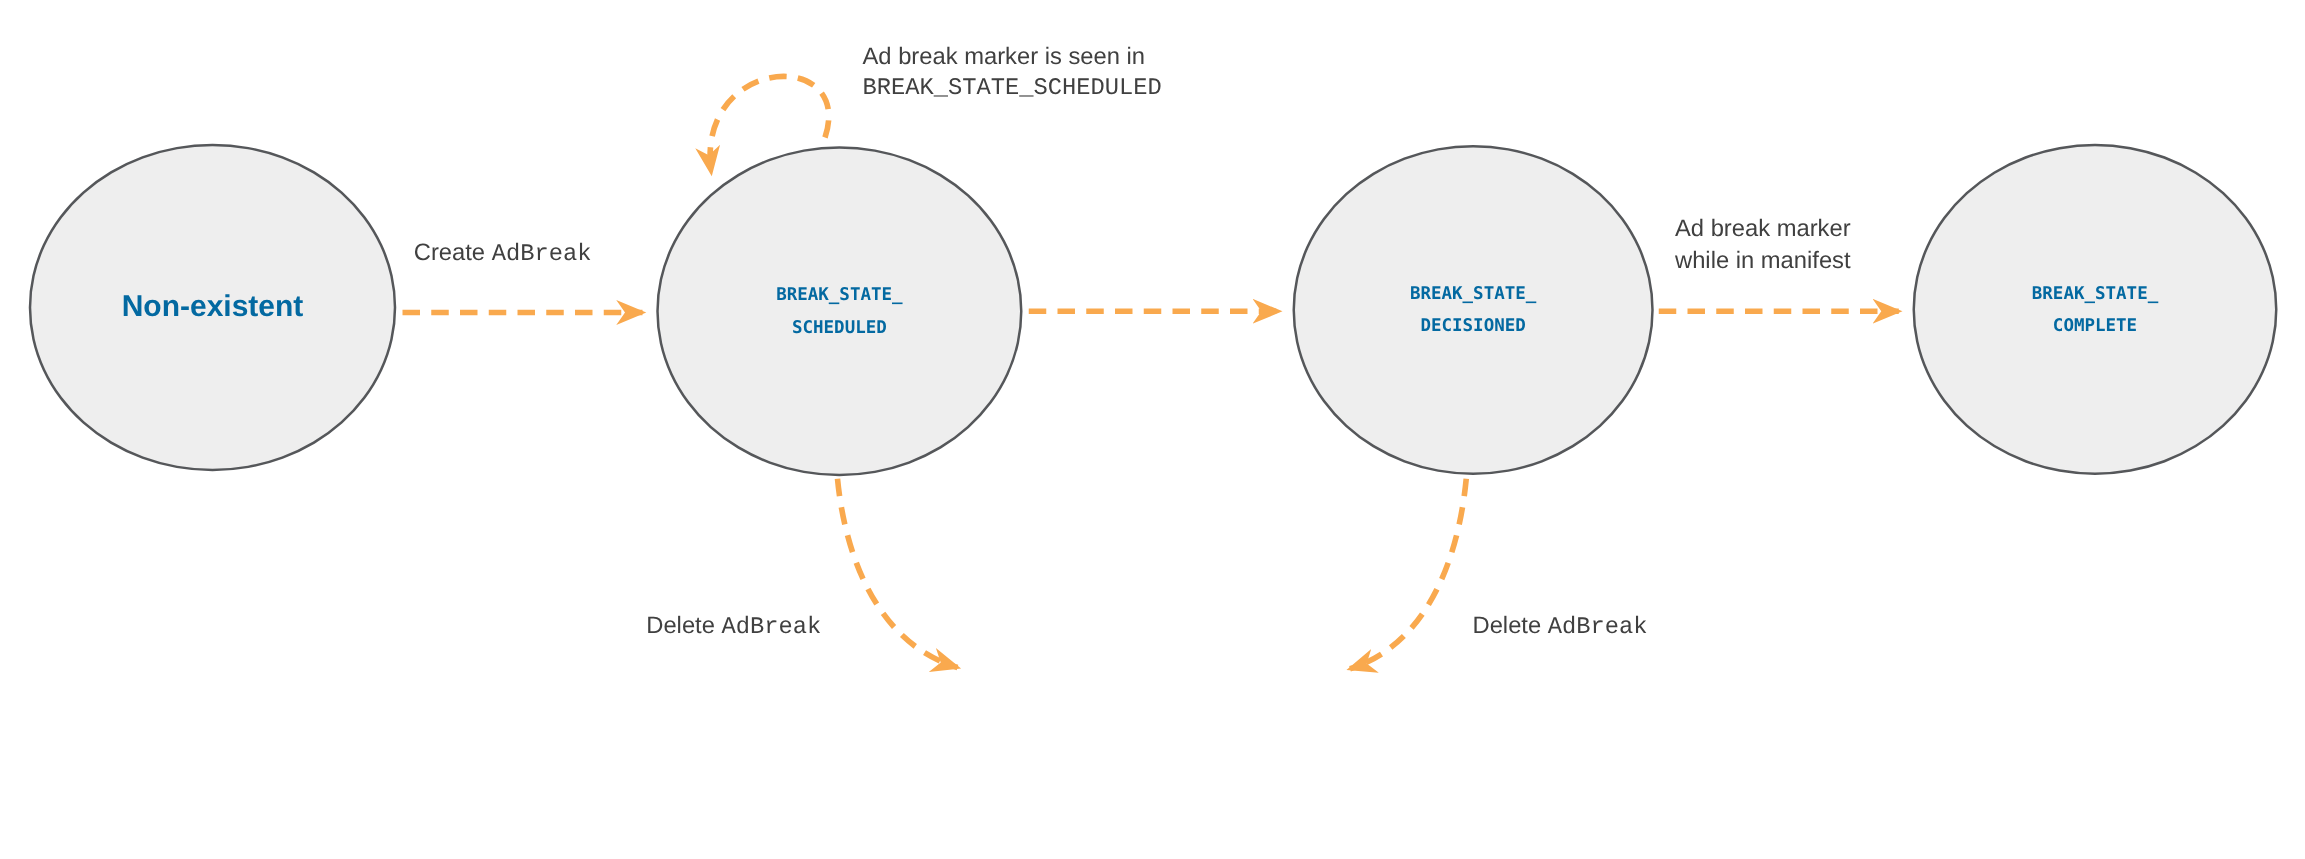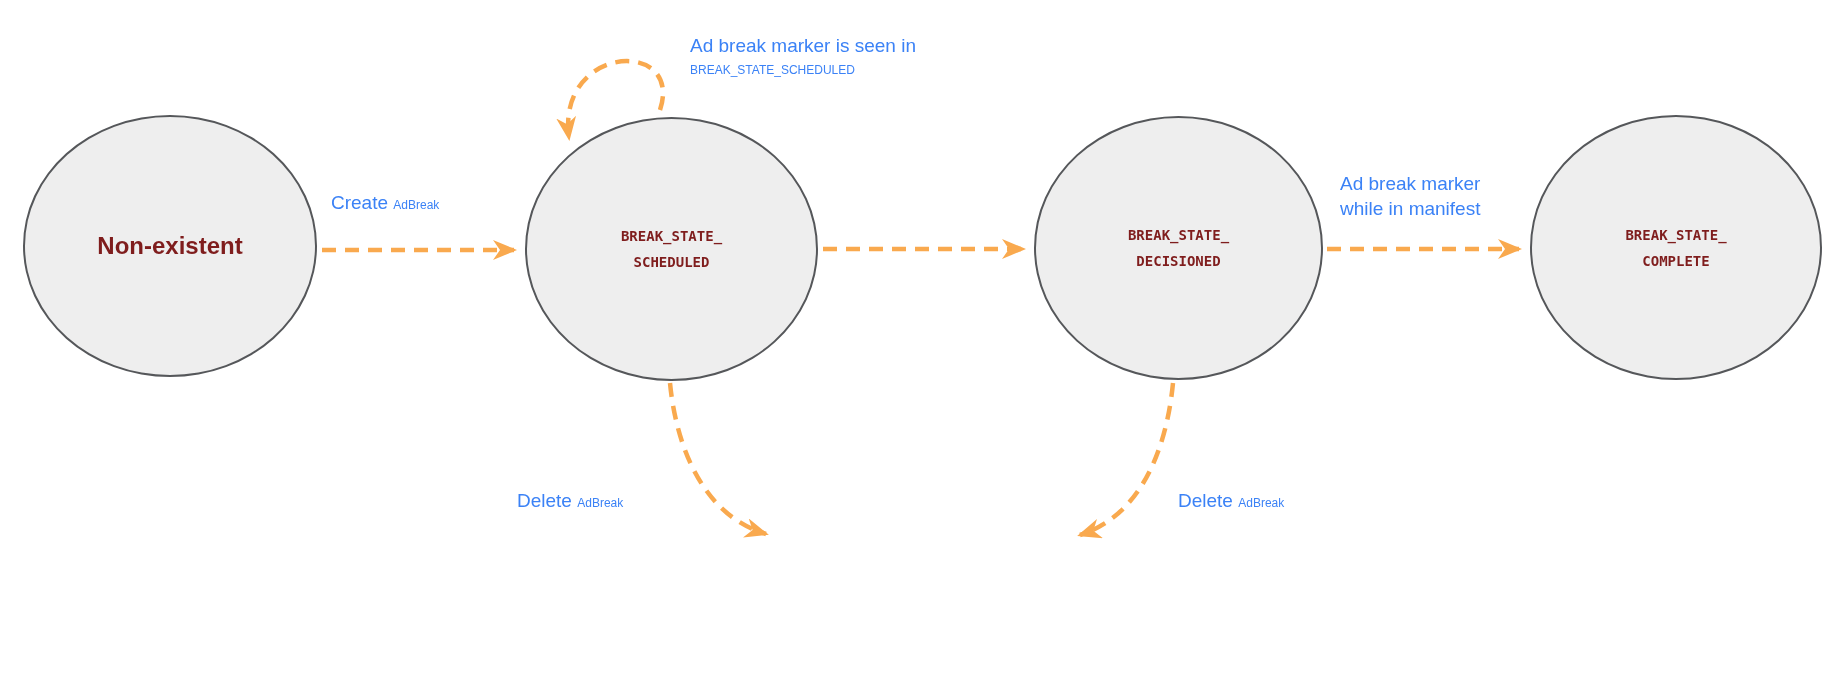--- a/index.html
+++ b/index.html
@@ -24,45 +24,45 @@
     position: absolute;
     border-radius: 50%;
     background: #EEEEEE;
     border: 2px solid #55575A;
     box-sizing: border-box;
     display: flex;
     flex-direction: column;
     align-items: center;
     justify-content: center;
     text-align: center;
-    color: #7f1d1d;
+    color: #0369a1;
   }
   .node .sans-label {
     font-family: "Liberation Sans", sans-serif;
     font-weight: bold;
     font-size: 24px;
     line-height: 28px;
   }
   .node .mono-label {
     font-family: "DejaVu Sans Mono", monospace;
     font-weight: bold;
     font-size: 14px;
     line-height: 26px;
     white-space: nowrap;
   }
   .edge-label {
     position: absolute;
     font-size: 19px;
     line-height: 25px;
-    color: #3b82f6;
+    color: #404040;
     white-space: nowrap;
   }
   .edge-label .code {
-    font-family: Liberation Sans, sans-serif;
-    font-size: 12px;
+    font-family: Liberation Mono, monospace;
+    font-size: 19px;
   }
   #node-non-existent { left: 23px;  top: 115px; width: 294px; height: 262px; }
   #node-scheduled    { left: 525px; top: 117px; width: 293px; height: 264px; }
   #node-decisioned   { left: 1034px;top: 116px; width: 289px; height: 264px; }
   #node-complete     { left: 1530px;top: 115px; width: 292px; height: 265px; }
   #node-deleted      { left: 776px; top: 407px; width: 294px; height: 262px; }
 
   #label-create       { left: 331px;  top: 190px; }
   #label-self-loop    { left: 690px;  top: 33px;  }
   #label-shortly      { left: 827px;  top: 171px; }

